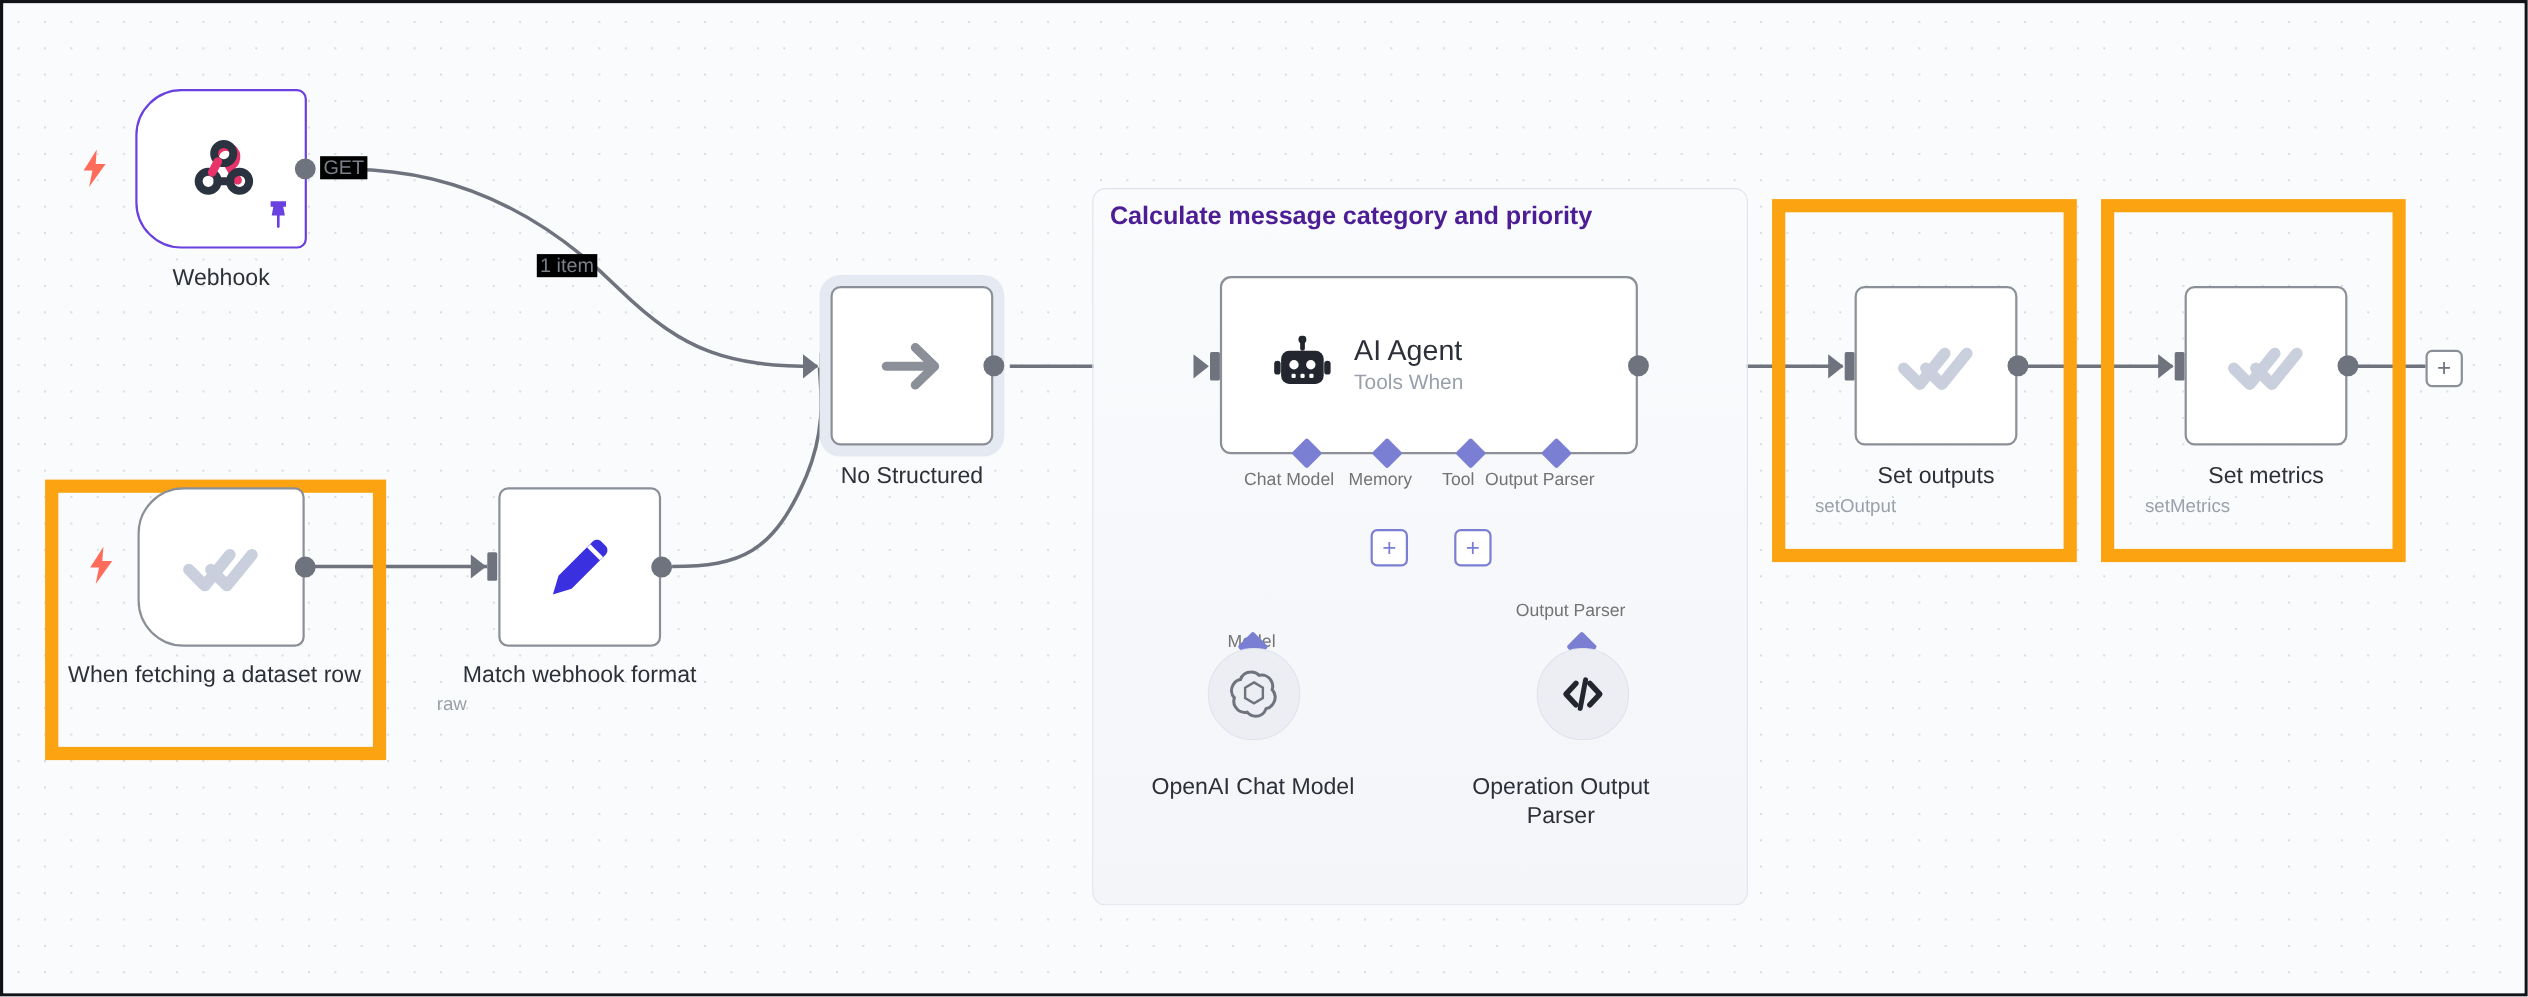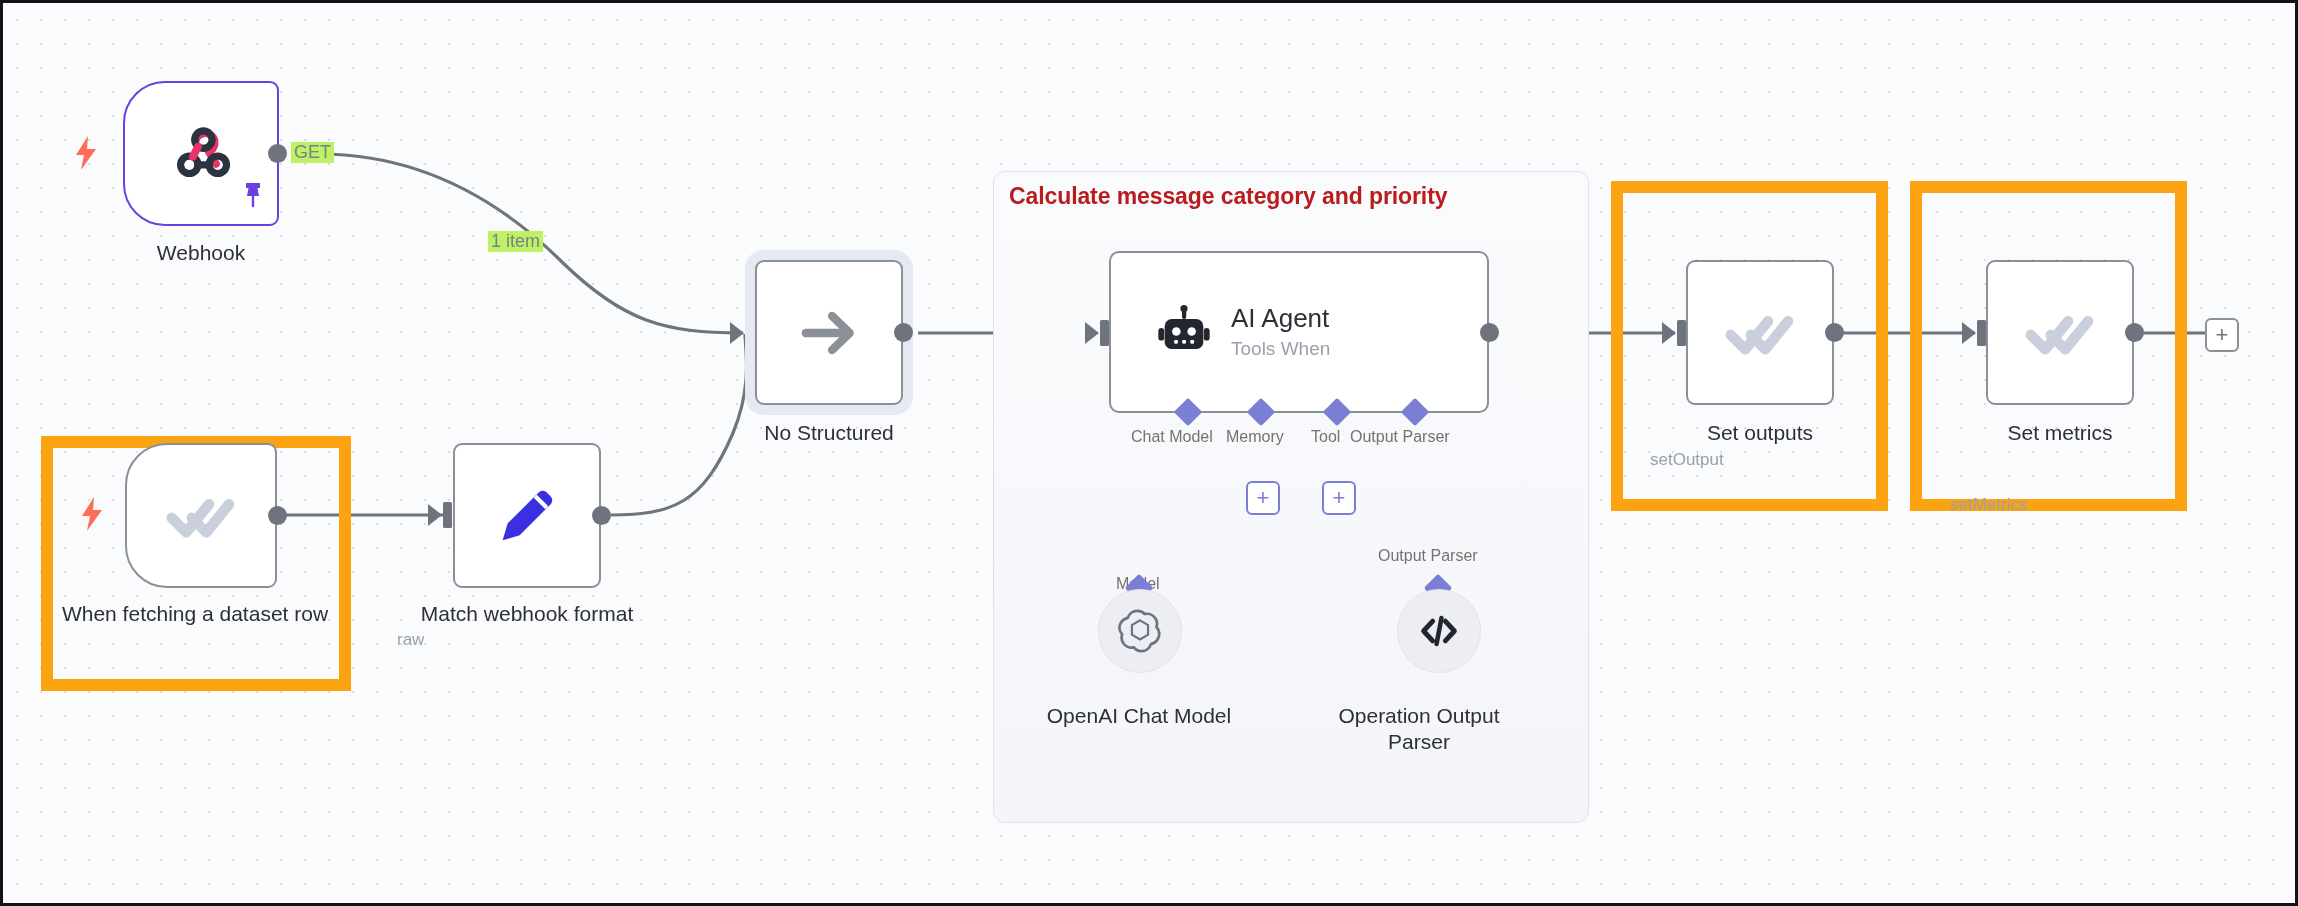--- a/index.html
+++ b/index.html
@@ -37,21 +37,21 @@
     position: absolute;
     border: 1.5px solid #dfe3ec;
     border-radius: 12px;
     background: linear-gradient(180deg, #fafbfd 0%, #f4f5f8 100%);
     box-sizing: border-box;
   }
   .group-title {
     position: absolute;
     font-size: 23px;
     font-weight: bold;
-    color: #b91c1c;
+    color: #4c1d95;
     white-space: nowrap;
     letter-spacing: -0.1px;
   }
 
   
   .hl {
     position: absolute;
     border: 12px solid #FCA311;
     box-sizing: border-box;
     background: transparent;
@@ -173,21 +173,21 @@
   .conn-label {
     position: absolute;
     font-size: 16px;
     color: #737373;
     white-space: nowrap;
   }
   .edge-label {
     position: absolute;
     font-size: 18px;
     color: #7a7f88;
-    background: #bef264;
+    background: #000000;
     padding: 0 3px;
     white-space: nowrap;
   }
 
   .agent-title {
     font-size: 26px;
     color: #2d3038;
     line-height: 1.15;
   }
   .agent-sub {
@@ -370,16 +370,16 @@
   <div class="in-arrow" style="left:1959px; top:319px;"></div>
   <div class="in-stub" style="left:1974px; top:317px;"></div>
   <div class="node" style="left:1983px; top:257px; width:148px; height:145px;">
     <svg width="74" height="74" viewBox="0 0 24 24">
       <path d="M2.5 12.6 L7.2 17.3 L14.6 8.2" fill="none" stroke="#c9cfdc" stroke-width="3.4" stroke-linecap="round" stroke-linejoin="round"></path>
       <path d="M9.0 12.6 L13.7 17.3 L21.1 8.2" fill="none" stroke="#c9cfdc" stroke-width="3.4" stroke-linecap="round" stroke-linejoin="round"></path>
     </svg>
   </div>
   <div class="out-dot" style="left:2122px; top:320px;"></div>
   <div class="node-label" style="left:1947px; top:417px; width:220px;">Set metrics</div>
-  <div class="node-sublabel" style="left:1947px; top:447px; width:220px;margin-top:45px;">setMetrics</div>
+  <div class="node-sublabel" style="left:1947px; top:447px; width:220px;">setMetrics</div>
 
   <div class="plus-box" style="left:2202px; top:315px;">+</div>
 </div>
 
 </body></html>

